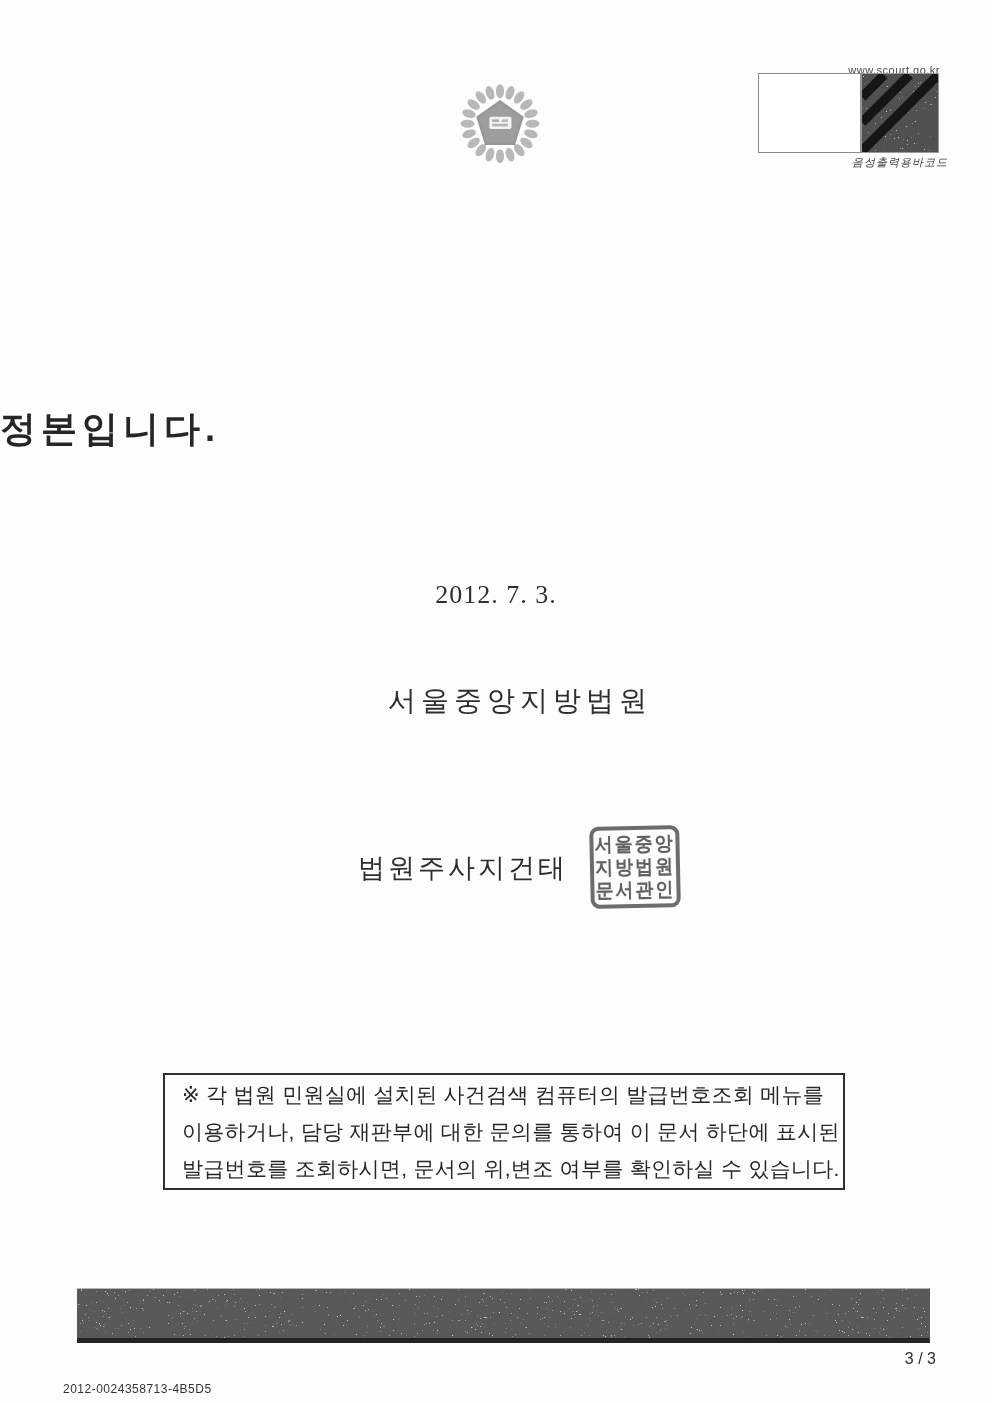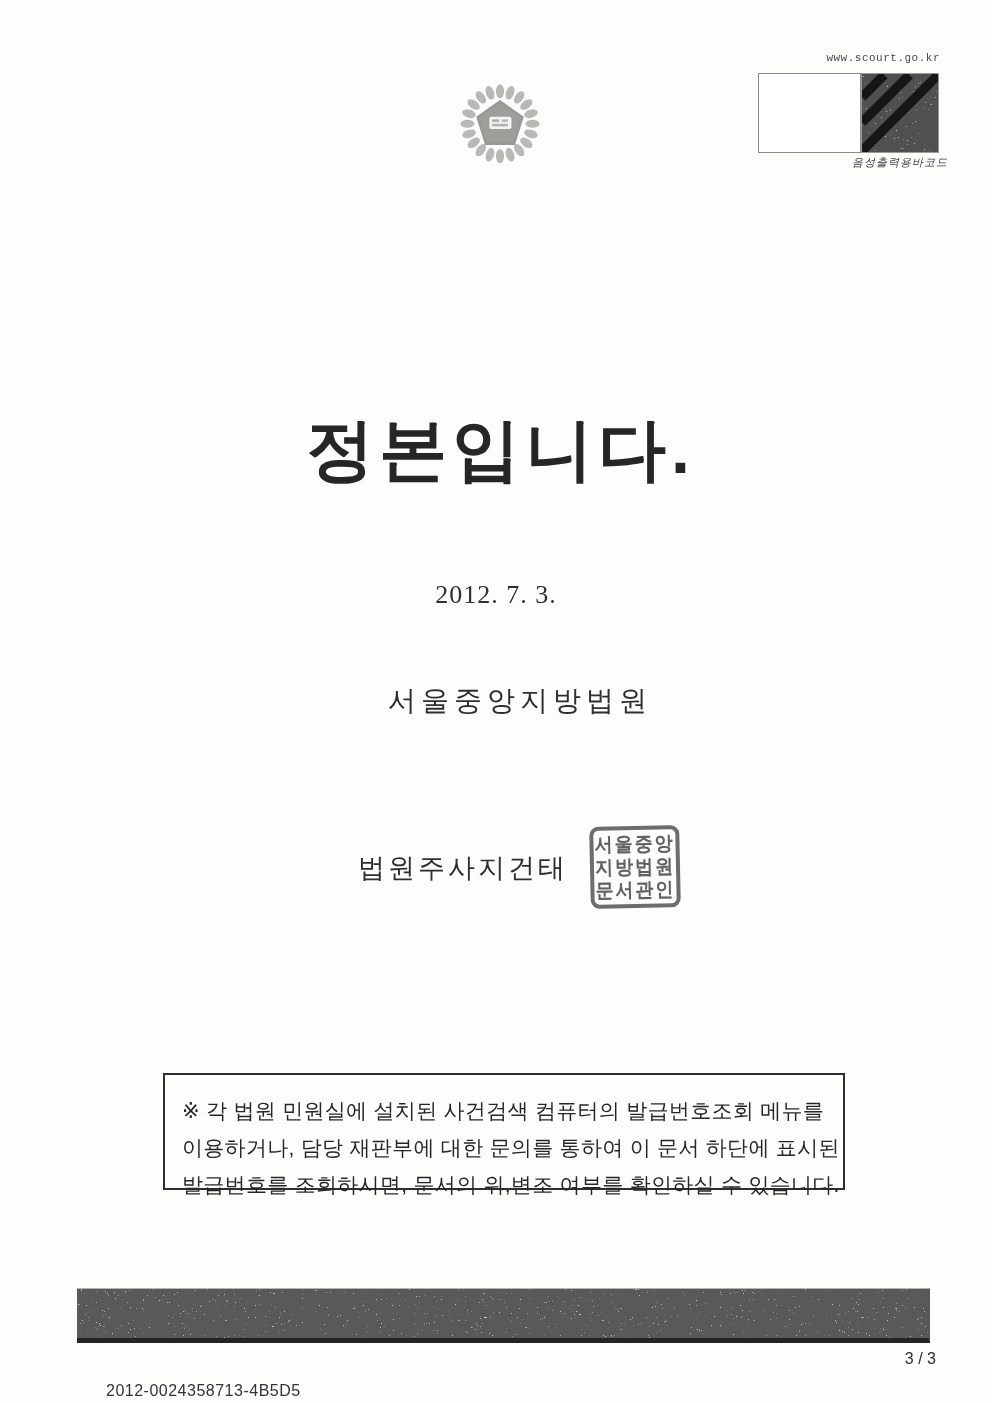--- a/index.html
+++ b/index.html
@@ -10,47 +10,46 @@
     background:#fdfdfc;
     overflow:hidden;
     font-family:"Liberation Sans","DejaVu Sans",sans-serif;
     color:#2a2a2a;
   }
 
   
   .emblem { position:absolute; left:450px; top:78px; width:100px; height:88px; opacity:.92; }
 
   .scourt-url {
-    position:absolute; top:52px; right:52px;
+    position:absolute; top:64px; right:52px;
     font-size:11px; letter-spacing:.5px; color:#4a4a4a;
-    font-family:Liberation Mono, monospace;
+    font-family:Liberation Sans, sans-serif;
   }
   .stamp-box {
     position:absolute; left:758px; top:73px; width:103px; height:80px;
     background:#ffffff; border:1px solid #8a8a8a;
   }
   .voice-barcode {
     position:absolute; left:861px; top:73px; width:78px; height:80px;
     border:1px solid #9a9a9a;
   }
   .voice-barcode svg { display:block; width:100%; height:100%; }
   .corner-hatch { position:absolute; left:0; top:0; width:24px; height:24px; }
   .voice-barcode-label {
     position:absolute; left:848px; top:155px; width:104px;
     text-align:center; font-size:11px; letter-spacing:1px; color:#3d3d3d;font-style:italic;
   }
 
   
   .title {
     position:absolute; left:0; top:405px; width:100%;
-    text-align:center;
-    font-size:68px; font-weight:600; letter-spacing:5px;
+    text-align:left;
+    font-size:36px; font-weight:600; letter-spacing:5px;
     color:#262624;
     font-family:"Liberation Sans","DejaVu Sans",sans-serif;
-    padding-left:9px;
   }
   .issue-date {
     position:absolute; left:0; top:540px; width:100%;
     text-align:center;
     font-family:"Liberation Serif","DejaVu Serif",serif;
     font-size:26px; letter-spacing:1px; color:#30302e;margin-top:40px;
   }
   .court-name {
     position:absolute; left:24px; top:682px; width:100%;
     text-align:center;
@@ -80,40 +79,40 @@
     font-weight:bold; font-size:18px; line-height:23px;
     letter-spacing:2px; color:#3f3f3d;
     transform:scaleY(1.08);
     text-shadow:0 0 1px #55555350;
   }
 
   
   .notice-box {
     position:absolute; left:163px; top:1073px; width:682px; height:117px;
     border:2px solid #2f2f2f;
-    padding:17px 17px 0 17px;
+    padding:1px 17px 0 17px;
     background:#fdfdfc;
   }
   .notice-line {
     font-size:21px; line-height:37px; letter-spacing:.3px;
     color:#262624; font-weight:500;
     white-space:nowrap;
   }
 
   
   .forgery-barcode {
     position:absolute; left:77px; top:1288px; width:853px; height:55px;
     border-top:1px solid #b5b5b3; border-right:1px solid #555;
     border-bottom:5px solid #242424;
   }
   .forgery-barcode svg { display:block; width:100%; height:100%; }
 
   .doc-id {
     position:absolute; left:63px; top:1382px;
-    font-size:16px; letter-spacing:.5px; color:#343434;margin-left:43px;
+    font-size:12px; letter-spacing:.5px; color:#343434;
   }
   .barcode-caption {
     position:absolute; left:0; top:1352px; width:100%;
     text-align:center; font-size:11px; letter-spacing:1px; color:#3c3c3c;
   }
   .page-indicator {
     position:absolute; right:56px; top:1350px;
     font-size:16px; color:#2e2e2e;
   }
 </style>

